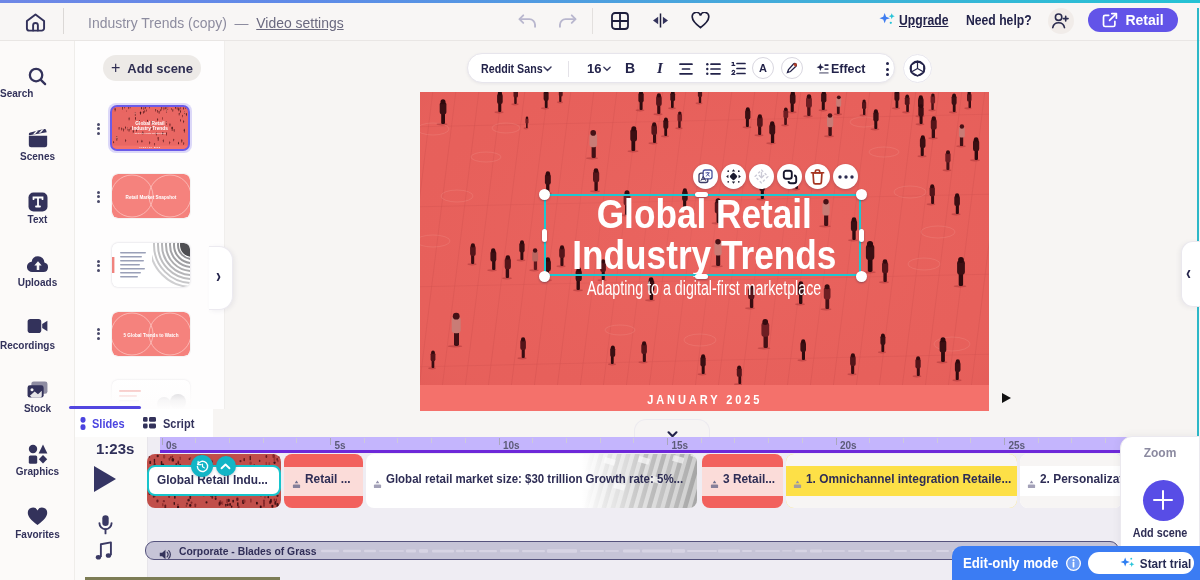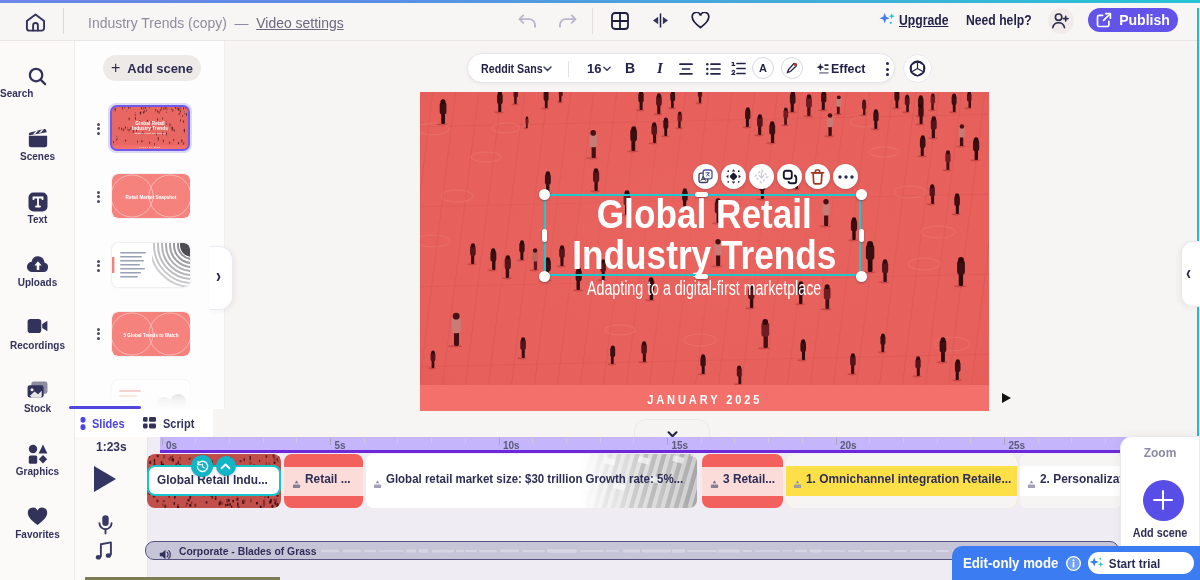--- a/index.html
+++ b/index.html
@@ -47,21 +47,21 @@
       <path d="M1.8 16.5 a6.3 6.3 0 0 1 12.4 0"></path>
       <path d="M15.5 4.5 v5 M13 7 h5"></path>
     </svg>
   </div>
 <div class="abs flex" style="left:1088px;top:8px;width:90px;height:24px;border-radius:12px;background:#6254e8;color:#fff;justify-content:center;gap:7px;font-size:14px;font-weight:700">
     <svg width="16" height="16" viewBox="0 0 18 18" fill="none" stroke="#fff" stroke-width="1.9" stroke-linecap="round" stroke-linejoin="round">
       <path d="M14.5 10.5 V14.5 a1.8 1.8 0 0 1 -1.8 1.8 H3.5 A1.8 1.8 0 0 1 1.7 14.5 V5.5 A1.8 1.8 0 0 1 3.5 3.7 H7.5"></path>
       <path d="M11 1.8 H16.2 V7"></path>
       <path d="M16 2 L8.5 9.5"></path>
     </svg>
-    <span>Publish</span>
+    <span>Retail</span>
   </div>
 <div class="abs" style="left:0;top:41px;width:75px;height:539px;background:#fcfaf9;border-right:1px solid #efedea"></div>
 <div class="abs" style="left:0;top:66px;width:75px;text-align:center"><svg width="21" height="21" viewBox="0 0 22 22" fill="none" stroke="#33325b" stroke-width="2.4" stroke-linecap="round">
       <circle cx="9.5" cy="9.5" r="6.5"></circle>
       <path d="M14.5 14.5 L19 19"></path>
     </svg></div>
 <div class="abs" style="left:0;top:88px;width:75px;text-align:left;font-size:10px;font-weight:700;color:#33325b">Search</div>
 <div class="abs" style="left:0;top:129px;width:75px;text-align:center"><svg width="22" height="19" viewBox="0 0 24 20" fill="#33325b">
       <path d="M2 7 h20 v10 a2.5 2.5 0 0 1 -2.5 2.5 h-15 A2.5 2.5 0 0 1 2 17 Z"></path>
       <path d="M2.5 6.5 L21.5 3.2 20.8 0.8 A2 2 0 0 0 18.4 -0.4 L3.6 3.4 A2 2 0 0 0 2.1 5.8 Z"></path>
@@ -75,21 +75,21 @@
 <div class="abs" style="left:0;top:214px;width:75px;text-align:center;font-size:10px;font-weight:700;color:#33325b">Text</div>
 <div class="abs" style="left:0;top:255px;width:75px;text-align:center"><svg width="22" height="20" viewBox="0 0 24 21" fill="#33325b">
       <path d="M12 1 a7 7 0 0 0 -6.9 6 A5.6 5.6 0 0 0 6 18.2 h12 a5.3 5.3 0 0 0 1 -10.4 A7 7 0 0 0 12 1 Z"></path>
       <path d="M12 6.5 L16 11 h-2.6 v5 h-2.8 v-5 H8 Z" fill="#f9f8f7"></path>
     </svg></div>
 <div class="abs" style="left:0;top:277px;width:75px;text-align:center;font-size:10px;font-weight:700;color:#33325b">Uploads</div>
 <div class="abs" style="left:0;top:318px;width:75px;text-align:center"><svg width="21" height="16" viewBox="0 0 22 17" fill="#33325b">
       <rect x="0.5" y="1" width="14.5" height="15" rx="3"></rect>
       <path d="M16 6.5 L21.5 3 V14 L16 10.5 Z"></path>
     </svg></div>
-<div class="abs" style="left:0;top:340px;width:75px;text-align:center;font-size:10px;font-weight:700;color:#33325b">Recordings</div>
+<div class="abs" style="left:0;top:340px;width:75px;font-size:10px;font-weight:700;color:#33325b">Recordings</div>
 <div class="abs" style="left:0;top:381px;width:75px;text-align:center"><svg width="21" height="18" viewBox="0 0 22 19" fill="#33325b">
       <rect x="4.5" y="0.5" width="17" height="13" rx="2.5" fill="#33325b" opacity="0.55"></rect>
       <rect x="0.5" y="4.5" width="17" height="13" rx="2.5"></rect>
       <circle cx="5.2" cy="9.2" r="1.6" fill="#f9f8f7"></circle>
       <path d="M3 15.5 L8 11 l3.5 3 4 -3.6 v5.1 a2 2 0 0 1 -2 2 H5 Z" fill="#f9f8f7" opacity="0.9"></path>
     </svg></div>
 <div class="abs" style="left:0;top:403px;width:75px;text-align:center;font-size:10px;font-weight:700;color:#33325b">Stock</div>
 <div class="abs" style="left:0;top:444px;width:75px;text-align:center"><svg width="20" height="20" viewBox="0 0 20 20" fill="#33325b">
       <circle cx="5" cy="5" r="4.2"></circle>
       <path d="M15 0.6 l4.4 8.8 h-8.8 Z"></path>
@@ -1078,21 +1078,21 @@
     <div style="position:absolute;left:844.0px;top:1px;width:1px;height:7px;background:#a9a7bc"></div>
     <div style="position:absolute;left:848.5px;top:3px;font-size:10px;font-weight:600;color:#5c5b78">25s</div>
     <div style="position:absolute;left:877.7px;top:1px;width:1px;height:5px;background:#cdcbd9"></div>
     <div style="position:absolute;left:911.4px;top:1px;width:1px;height:5px;background:#cdcbd9"></div>
     <div style="position:absolute;left:945.1px;top:1px;width:1px;height:5px;background:#cdcbd9"></div>
     <div style="position:absolute;left:978.8px;top:1px;width:1px;height:5px;background:#cdcbd9"></div>
     <div style="position:absolute;left:1012.5px;top:1px;width:1px;height:7px;background:#a9a7bc"></div>
     <div style="position:absolute;left:1017.0px;top:3px;font-size:10px;font-weight:600;color:#5c5b78">30s</div>
     <div style="position:absolute;left:1046.2px;top:1px;width:1px;height:5px;background:#cdcbd9"></div>
   </div>
-<div class="abs" style="left:96px;top:440px;font-size:12px;font-weight:700;color:#30305a">1:23s</div>
+<div class="abs" style="left:96px;top:440px;font-size:15px;font-weight:700;color:#30305a">1:23s</div>
 <div class="abs" style="left:94px;top:466px;width:0;height:0;border-left:22px solid #353564;border-top:13px solid transparent;border-bottom:13px solid transparent"></div>
 <div class="abs" style="left:98px;top:514px"><svg width="15" height="21" viewBox="0 0 16 22" fill="none" stroke="#3a3964" stroke-width="2" stroke-linecap="round">
       <rect x="4.6" y="1" width="6.8" height="11.5" rx="3.4" fill="#3a3964" stroke="none"></rect>
       <path d="M1.5 9.5 a6.5 6.5 0 0 0 13 0"></path>
       <path d="M8 16.2 V20.5"></path>
     </svg></div>
 <div class="abs" style="left:95px;top:541px"><svg width="18" height="20" viewBox="0 0 19 21" fill="none" stroke="#3a3964" stroke-width="2">
       <path d="M6.2 16.8 V3.4 L16.8 1.4 V15" stroke-linejoin="round"></path>
       <ellipse cx="3.6" cy="17" rx="2.8" ry="2.4" fill="#3a3964" stroke="none"></ellipse>
       <ellipse cx="14.2" cy="15.2" rx="2.8" ry="2.4" fill="#3a3964" stroke="none"></ellipse>
@@ -1537,20 +1537,20 @@
   </div>
 <div class="abs" style="left:1120px;top:526px;width:80px;text-align:center;font-size:12px;font-weight:700;color:#2f2e55;transform:scaleX(0.9)">Add scene</div>
 <div class="abs" style="left:952px;top:546px;width:248px;height:34px;background:#3b7cf3;border-radius:10px 0 0 0"></div>
 <div class="abs" style="left:963px;top:554px;font-size:15px;font-weight:700;color:#fff;transform:scaleX(0.88);transform-origin:0 0;white-space:nowrap">Edit-only mode</div>
 <div class="abs" style="left:1066px;top:556px"><svg width="15" height="15" viewBox="0 0 16 16">
       <circle cx="8" cy="8" r="7.3" fill="#fff" opacity="0.28"></circle>
       <circle cx="8" cy="8" r="7.3" fill="none" stroke="#fff" stroke-width="1.4"></circle>
       <path d="M8 7 V11.4" stroke="#fff" stroke-width="1.8" stroke-linecap="round"></path>
       <circle cx="8" cy="4.6" r="1.1" fill="#fff"></circle>
     </svg></div>
-<div class="abs flex" style="left:1088px;top:552px;width:106px;height:22px;background:#fff;border-radius:11px;justify-content:flex-start;gap:1px">
+<div class="abs flex" style="left:1088px;top:552px;width:106px;height:22px;background:#fff;border-radius:11px;justify-content:flex-end;gap:1px">
     <svg width="17" height="15" viewBox="0 0 18 16">
       <path d="M6.5 1.5 l1.3 3.6 3.6 1.3 -3.6 1.3 -1.3 3.6 -1.3 -3.6 -3.6 -1.3 3.6 -1.3 Z" fill="#2f7ff2"></path>
       <path d="M13.5 6 l0.8 2.1 2.1 0.8 -2.1 0.8 -0.8 2.1 -0.8 -2.1 -2.1 -0.8 2.1 -0.8 Z" fill="#29c5da"></path>
       <circle cx="13" cy="2.8" r="1" fill="#29c5da"></circle>
     </svg>
     <span style="font-size:13px;font-weight:700;color:#272b53;display:inline-block;transform:scaleX(0.9)">Start trial</span>
   </div>
 <div class="abs" style="left:85px;top:577px;width:195px;height:3px;background:#7c7c55"></div>
 </body></html>

